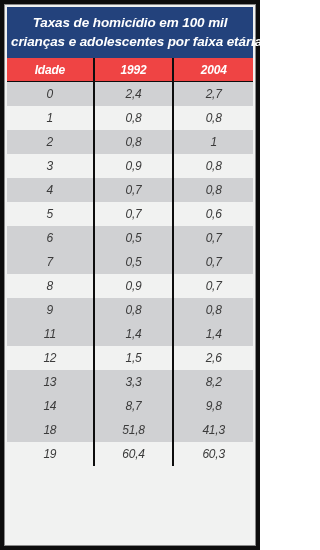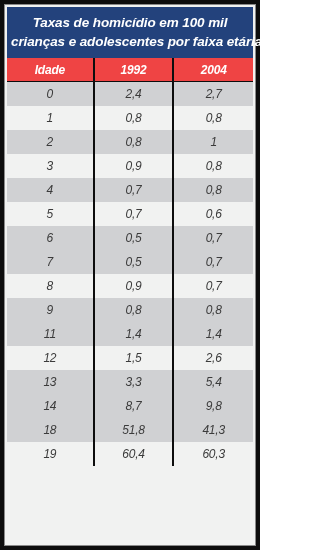--- a/index.html
+++ b/index.html
@@ -167,21 +167,21 @@
             <td>1,4</td>
           </tr>
           <tr class="light">
             <td>12</td>
             <td>1,5</td>
             <td>2,6</td>
           </tr>
           <tr class="dark">
             <td>13</td>
             <td>3,3</td>
-            <td>5,4</td>
+            <td>8,2</td>
           </tr>
           <tr class="dark">
             <td>14</td>
             <td>8,7</td>
             <td>9,8</td>
           </tr>
           <tr class="dark">
             <td>18</td>
             <td>51,8</td>
             <td>41,3</td>

